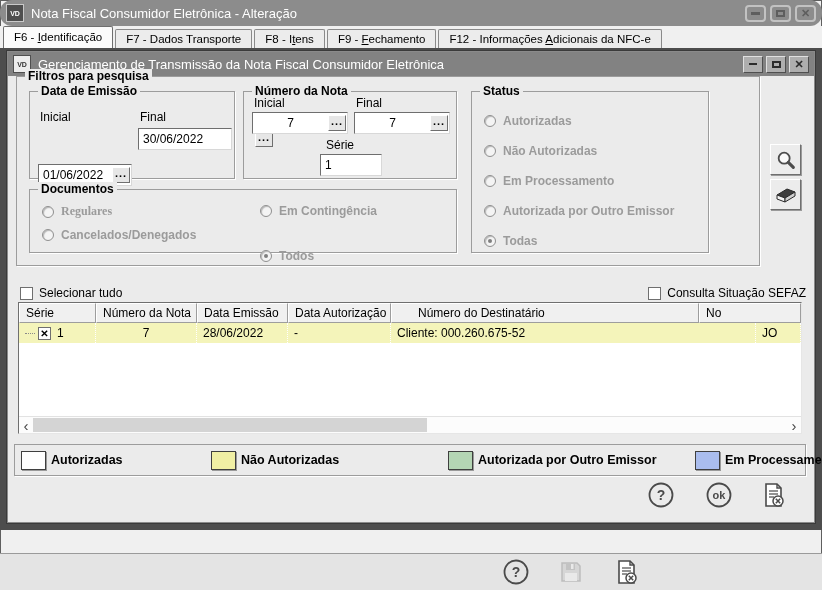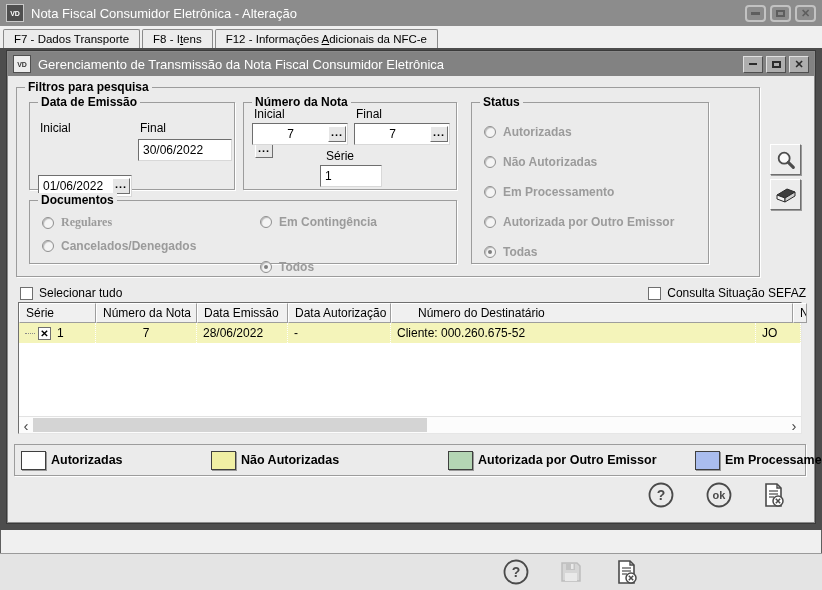--- a/index.html
+++ b/index.html
@@ -3,21 +3,21 @@
 <meta charset="utf-8">
 <style>
   html,body{margin:0;padding:0;background:#888;}
   .app{position:relative;width:822px;height:590px;background:#f0f0f0;
        font-family:"Liberation Sans",sans-serif;font-size:12px;color:#000;
        overflow:hidden;outline:1px solid #5f5f5f;outline-offset:-1px;}
   svg text{font-family:"Liberation Sans",sans-serif;}
 
   
   .titlebar{position:absolute;left:0;top:0;right:0;height:26px;background:#8c8c8c;
-            display:flex;align-items:center;padding:0 6px;gap:7px;box-sizing:border-box;}
+            display:flex;align-items:center;padding:0 6px;gap:7px;box-sizing:border-box;border-radius:12px;}
   .appicon{width:16px;height:16px;display:flex;align-items:center;justify-content:center;
            font-size:7px;font-weight:bold;flex:0 0 auto;}
   .appicon.outer{background:#4f4f4f;color:#fff;border:1px solid #c9c9c9;}
   .appicon.inner{background:#ececec;color:#333;border:1px solid #4f4f4f;}
   .wtitle{color:#fff;font-size:13px;white-space:nowrap;}
   .winbtns{margin-left:auto;display:flex;gap:4px;}
   .wbtn{width:21px;height:17px;border:2px solid #c2c2c2;border-radius:4px;
         display:flex;align-items:center;justify-content:center;color:#5e5e5e;
         font-weight:bold;font-size:11px;line-height:1;box-sizing:border-box;}
   .wbtn .bar{width:9px;height:3px;background:#5e5e5e;}
@@ -137,22 +137,24 @@
       <div class="wbtn">
           <span class="box"></span>
         </div>
       <div class="wbtn">
           <span>✕</span>
         </div>
     </div>
   </div>
 
   <div class="tabbar">
+    <div class="tab active"><span>F6 - </span><span class="accel">I</span><span>dentificação</span></div>
     <div class="tab"><span>F7 - Dados Transporte</span><span class="accel"></span><span></span></div>
     <div class="tab"><span>F8 - I</span><span class="accel">t</span><span>ens</span></div>
+    <div class="tab"><span>F9 - </span><span class="accel">F</span><span>echamento</span></div>
     <div class="tab"><span>F12 - Informações </span><span class="accel">A</span><span>dicionais da NFC-e</span></div>
   </div>
 
   <div class="backdrop"></div>
 
   <div class="dialog">
     <div class="dtitlebar">
       <div class="appicon inner">VD</div>
       <div class="dtitle">Gerenciamento de Transmissão da Nota Fiscal Consumidor Eletrônica</div>
       <div class="dbtns">
@@ -163,21 +165,21 @@
             <span class="box"></span>
           </div>
         <div class="dbtn">
             <span>✕</span>
           </div>
       </div>
     </div>
 
     <div class="dbody">
 
-      <div class="group" style="left:8px;top:11px;width:744px;height:190px;">
+      <div class="group" style="left:8px;top:0;width:744px;height:190px;">
         <span class="gtitle">Filtros para pesquisa</span>
 
         <div class="group" style="left:12px;top:14px;width:206px;height:88px;">
           <span class="gtitle">Data de Emissão</span>
           <span class="flabel" style="left:10px;top:18px;">Inicial</span>
           <span class="flabel" style="left:110px;top:18px;">Final</span>
           <div class="tbx" style="left:8px;top:36px;width:94px;margin-top:36px;">
             <span class="val">01/06/2022</span>
             <span class="pick">...</span>
           </div>
@@ -272,21 +274,21 @@
         <span class="cb"></span>
         <span>Consulta Situação SEFAZ</span>
       </div>
 
       <div class="gridbox" style="left:10px;top:226px;width:784px;height:132px;">
         <div class="ghead">
           <div class="gh" style="width:77px;">Série</div>
           <div class="gh" style="width:101px;">Número da Nota</div>
           <div class="gh" style="width:91px;">Data Emissão</div>
           <div class="gh" style="width:103px;">Data Autorização</div>
-          <div class="gh" style="width:402px;padding-left:26px;">Número do Destinatário</div>
+          <div class="gh" style="width:308px;padding-left:26px;">Número do Destinatário</div>
           <div class="gh fill">No</div>
         </div>
         <div class="grow" style="background-color: rgb(244, 244, 186);">
           <div class="gc" style="width:77px;">
             <span class="tree"></span>
             <span class="cb" style="margin-right:6px;">✕</span>
             <span>1</span>
           </div>
           <div class="gc center" style="width:101px;">7</div>
           <div class="gc" style="width:91px;">28/06/2022</div>

